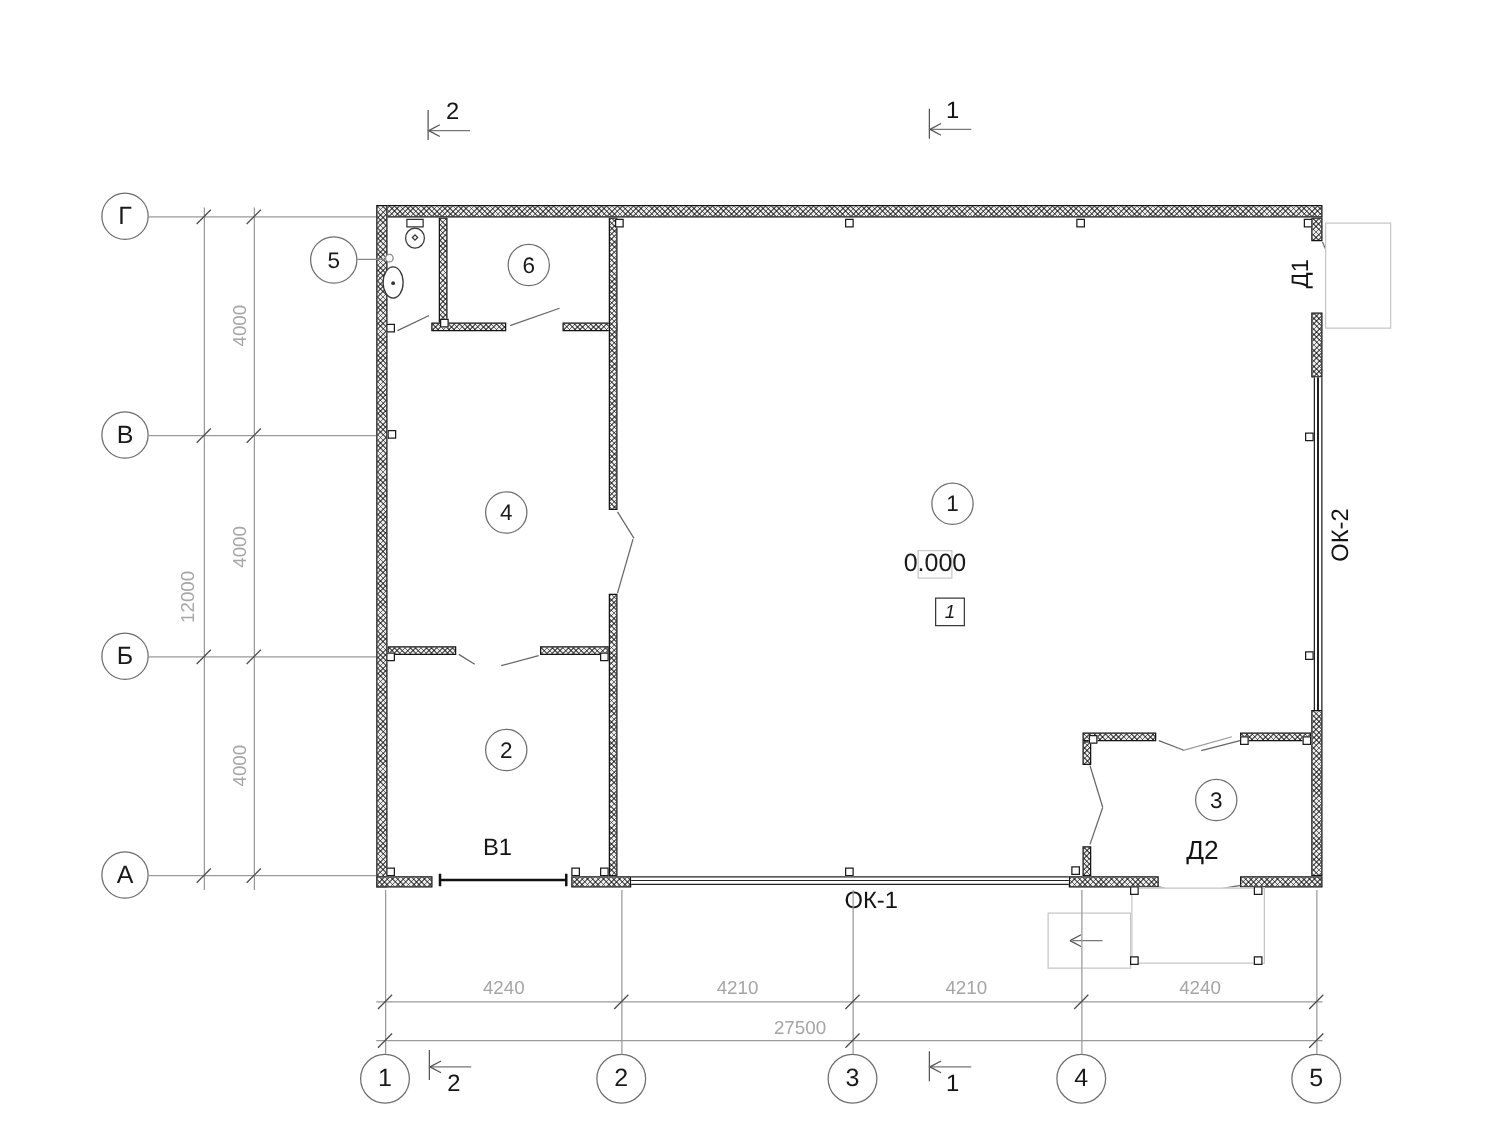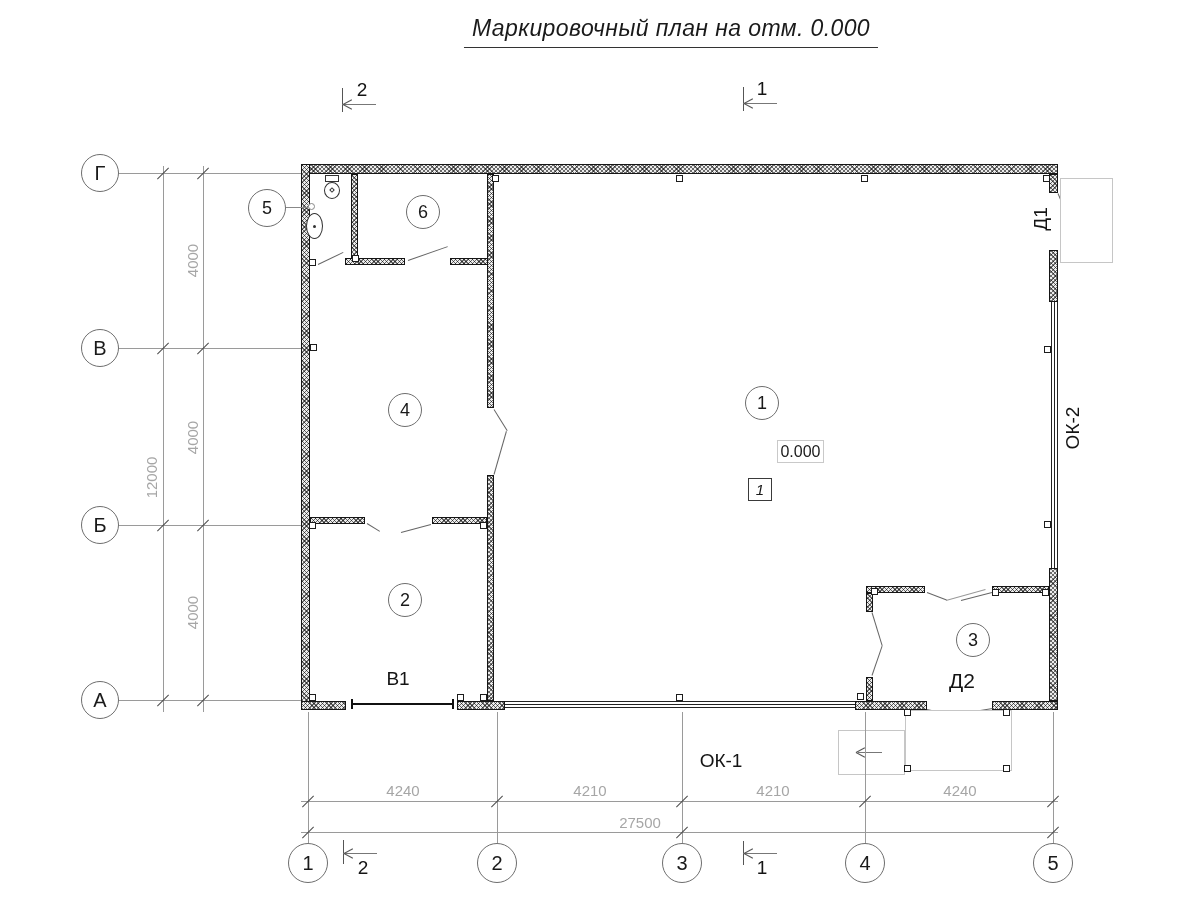--- a/index.html
+++ b/index.html
@@ -30,21 +30,20 @@
   .ghost{border:1px solid #c6c6c6;background:#fff;}
   .fix{border:1px solid #333;background:#fff;}
   #title{top:15px;left:671px;transform:translateX(-50%);font-style:italic;font-size:23px;
          letter-spacing:.4px;border-bottom:1px solid #333;padding:0 8px 5px;white-space:nowrap;}
 </style>
 </head>
 <body>
 
 <div id="sheet">
 
-  <div id="title" class="abs">Маркировочный план на отм. 0.000</div>
 
   <div class="abs lv" style="left:342px;top:88px;height:24px;background:#555;"></div>
   <div class="abs lh" style="left:342px;top:104px;width:34px;background:#777;"></div>
   <div class="abs chev" style="left:343px;top:104px;transform:rotate(-28deg);"></div>
   <div class="abs chev" style="left:343px;top:104px;transform:rotate(28deg);"></div>
   <div class="abs lbl" style="left:352px;top:79px;width:20px;">2</div>
 
   <div class="abs lv" style="left:743px;top:87px;height:24px;background:#555;"></div>
   <div class="abs lh" style="left:743px;top:103px;width:34px;background:#777;"></div>
   <div class="abs chev" style="left:744px;top:103px;transform:rotate(-28deg);"></div>
@@ -171,29 +170,29 @@
   <div class="abs crc rmc" style="left:388px;top:393px;">
       <span>4</span>
     </div>
   <div class="abs crc rmc" style="left:248px;top:189px;width:38px;height:38px;">
       <span>5</span>
     </div>
   <div class="abs crc rmc" style="left:406px;top:195px;">
       <span>6</span>
     </div>
 
-  <div class="abs" style="left:777px;top:440px;width:47px;height:23px;border:1px solid #c9c9c9;display:flex;align-items:center;justify-content:center;font-size:16px;">
+  <div class="abs" style="left:734px;top:440px;width:28px;height:23px;border:1px solid #c9c9c9;display:flex;align-items:center;justify-content:center;font-size:20px;">
       <span>0.000</span>
     </div>
   <div class="abs" style="left:748px;top:478px;width:24px;height:23px;border:1px solid #3a3a3a;display:flex;align-items:center;justify-content:center;font-size:15px;font-style:italic;">
       <span>1</span>
     </div>
 
   <div class="abs lbl" style="left:378px;top:668px;width:40px;">В1</div>
-  <div class="abs lbl" style="left:691px;top:710px;width:60px;margin-top:40px;">ОК-1</div>
+  <div class="abs lbl" style="left:667px;top:710px;width:60px;">ОК-1</div>
   <div class="abs lbl" style="left:940px;top:669px;width:44px;font-size:21px;">Д2</div>
   <div class="abs lbl rot" style="left:1016px;top:208px;width:50px;">Д1</div>
   <div class="abs lbl rot" style="left:1043px;top:417px;width:60px;">ОК-2</div>
 
   <div class="abs ghost" style="left:1060px;top:178px;width:53px;height:85px;"></div>
   <div class="abs ghost" style="left:905px;top:710px;width:107px;height:61px;"></div>
   <div class="abs ghost" style="left:838px;top:730px;width:67px;height:45px;"></div>
   <div class="abs sq" style="left:904px;top:709px;"></div>
   <div class="abs sq" style="left:1003px;top:709px;"></div>
   <div class="abs sq" style="left:904px;top:765px;"></div>

